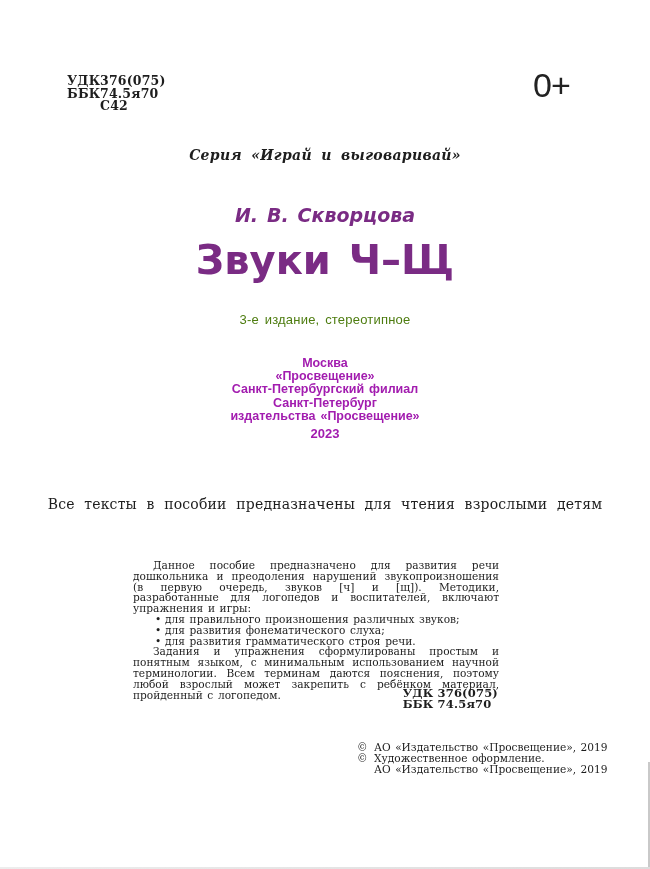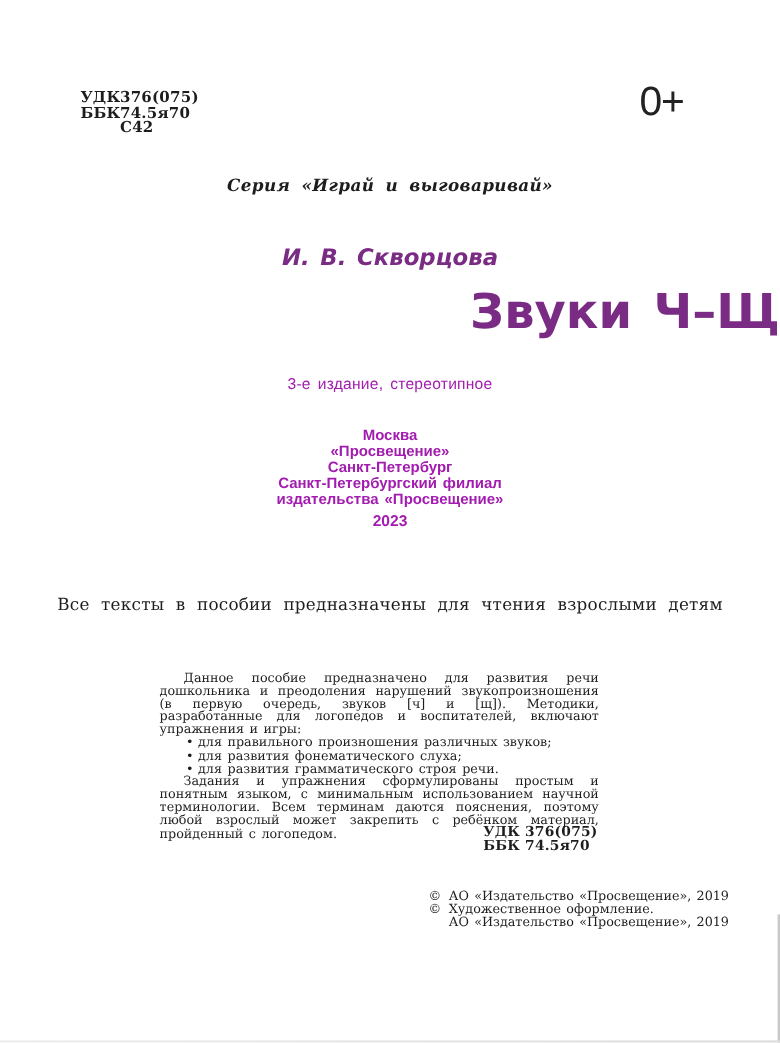--- a/index.html
+++ b/index.html
@@ -60,28 +60,27 @@
   }
 
   .title {
     top: 237px;
     margin: 0;
     font-family: "DejaVu Sans", sans-serif;
     font-size: 40px;
     font-weight: bold;
     color: var(--accent, #7a2b84);
     word-spacing: 0.1em;
-    text-align: right;
   }
 
   .edition {
     top: 312px;
     font-family: "Liberation Sans", sans-serif;
     font-size: 13px;
-    color: #a21caf;
+    color: #4d7c0f;
     word-spacing: 0.15em;
     letter-spacing: 0.2px;
   }
 
   .imprint {
     top: 357px;
     font-family: "Liberation Sans", sans-serif;
     font-size: 12.5px;
     font-weight: bold;
     line-height: 13.2px;
@@ -181,22 +180,22 @@
 
   <div class="center-line author">И. В. Скворцова</div>
 
   <h1 class="center-line title">Звуки Ч–Щ</h1>
 
   <div class="center-line edition">3-е издание, стереотипное</div>
 
   <div class="center-line imprint">
     <div>Москва</div>
     <div>«Просвещение»</div>
+    <div>Санкт-Петербургский филиал</div>
     <div>Санкт-Петербург</div>
-    <div>Санкт-Петербургский филиал</div>
     <div>издательства «Просвещение»</div>
     <div class="year">2023</div>
   </div>
 
   <div class="center-line notice">Все тексты в пособии предназначены для чтения взрослыми детям</div>
 
   <div class="annotation">
     <p>Данное пособие предназначено для развития речи дошкольника и преодоления нарушений звукопроизношения (в первую очередь, звуков [ч] и [щ]). Методики, разработанные для логопедов и воспитателей, включают упражнения и игры:</p>
     <div class="b">
       <span class="dot">•</span>

